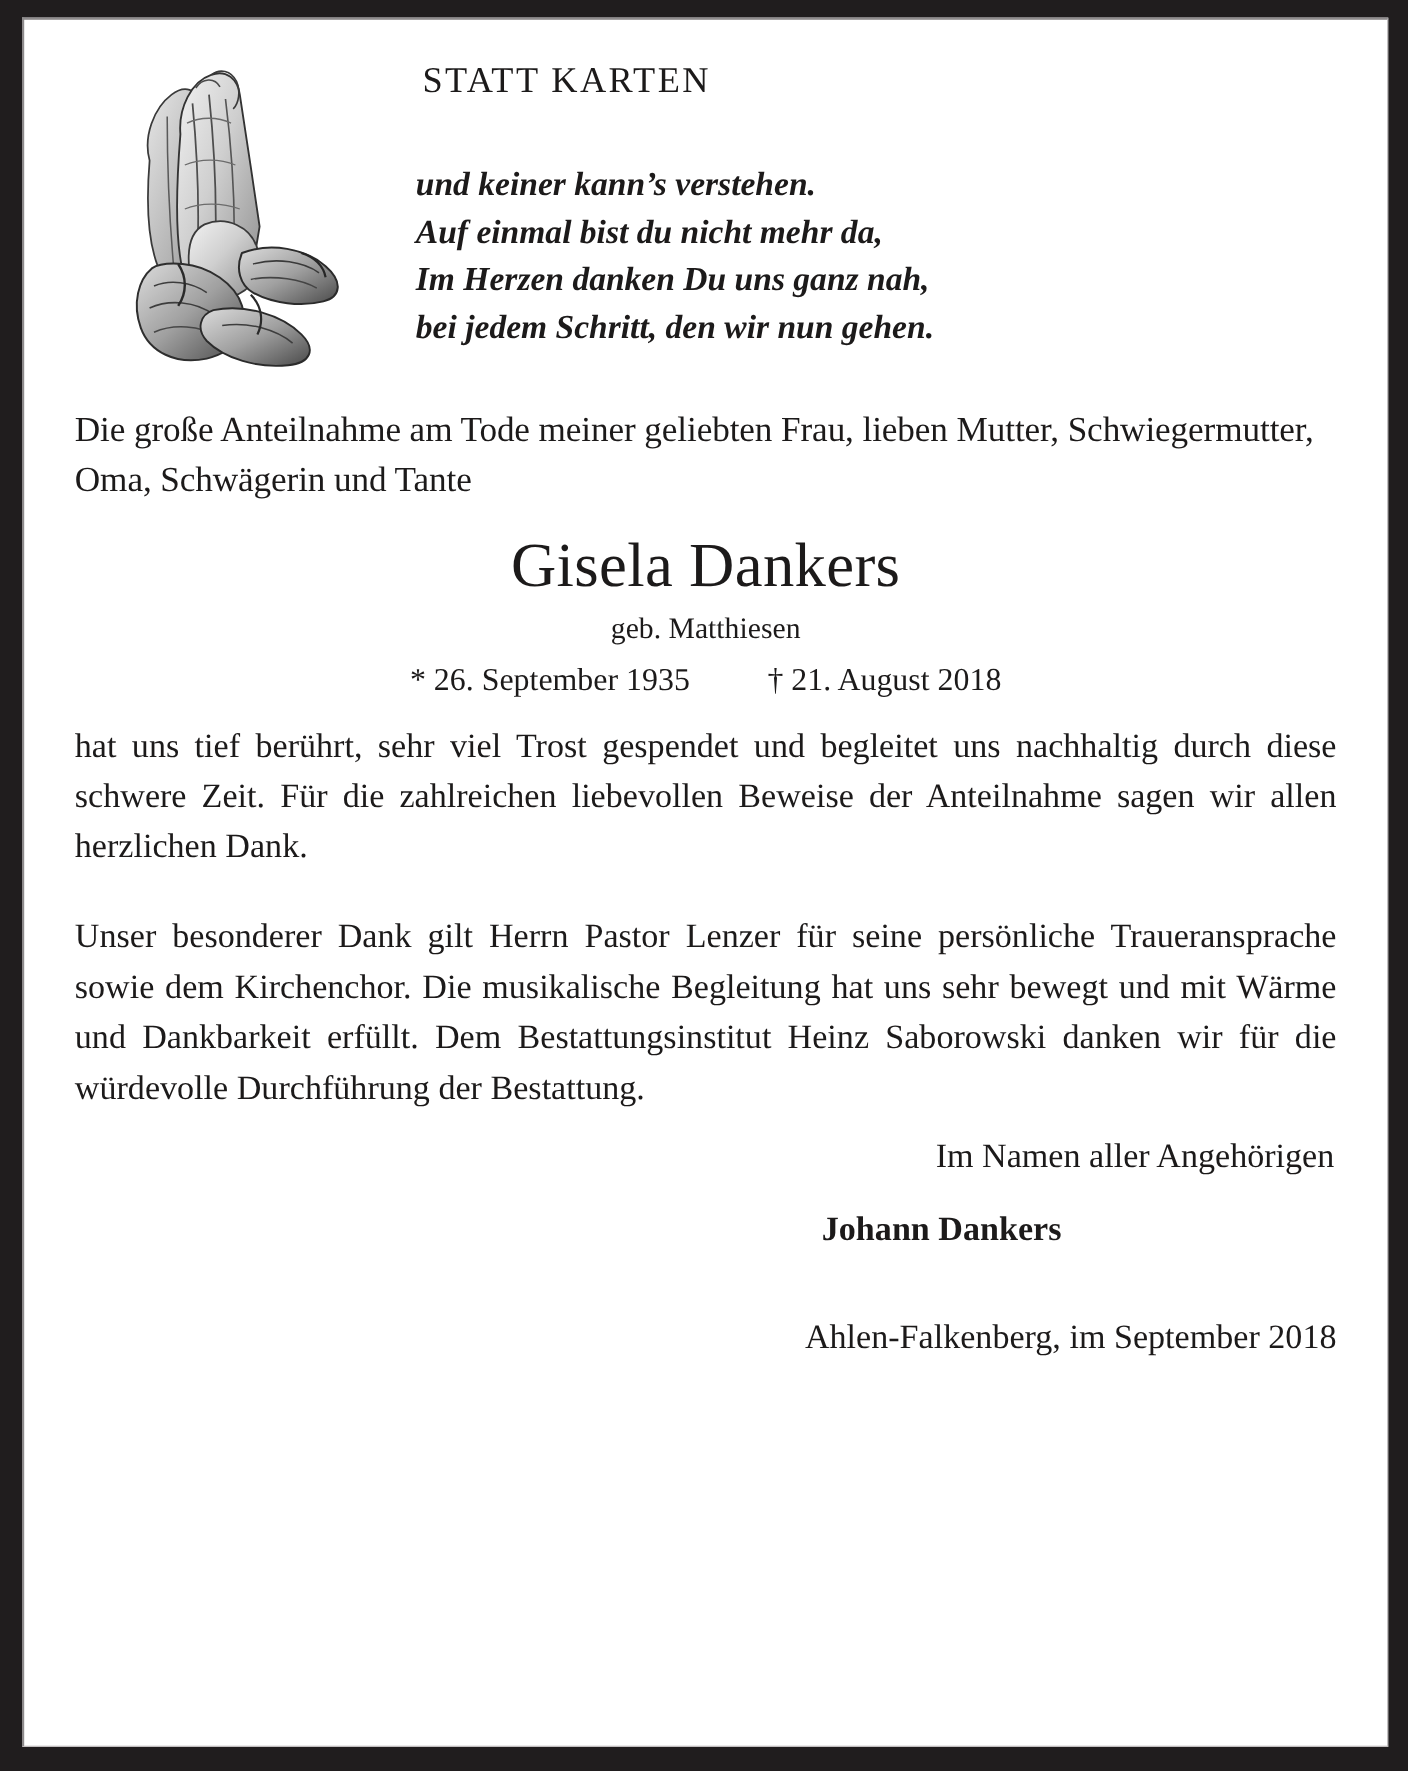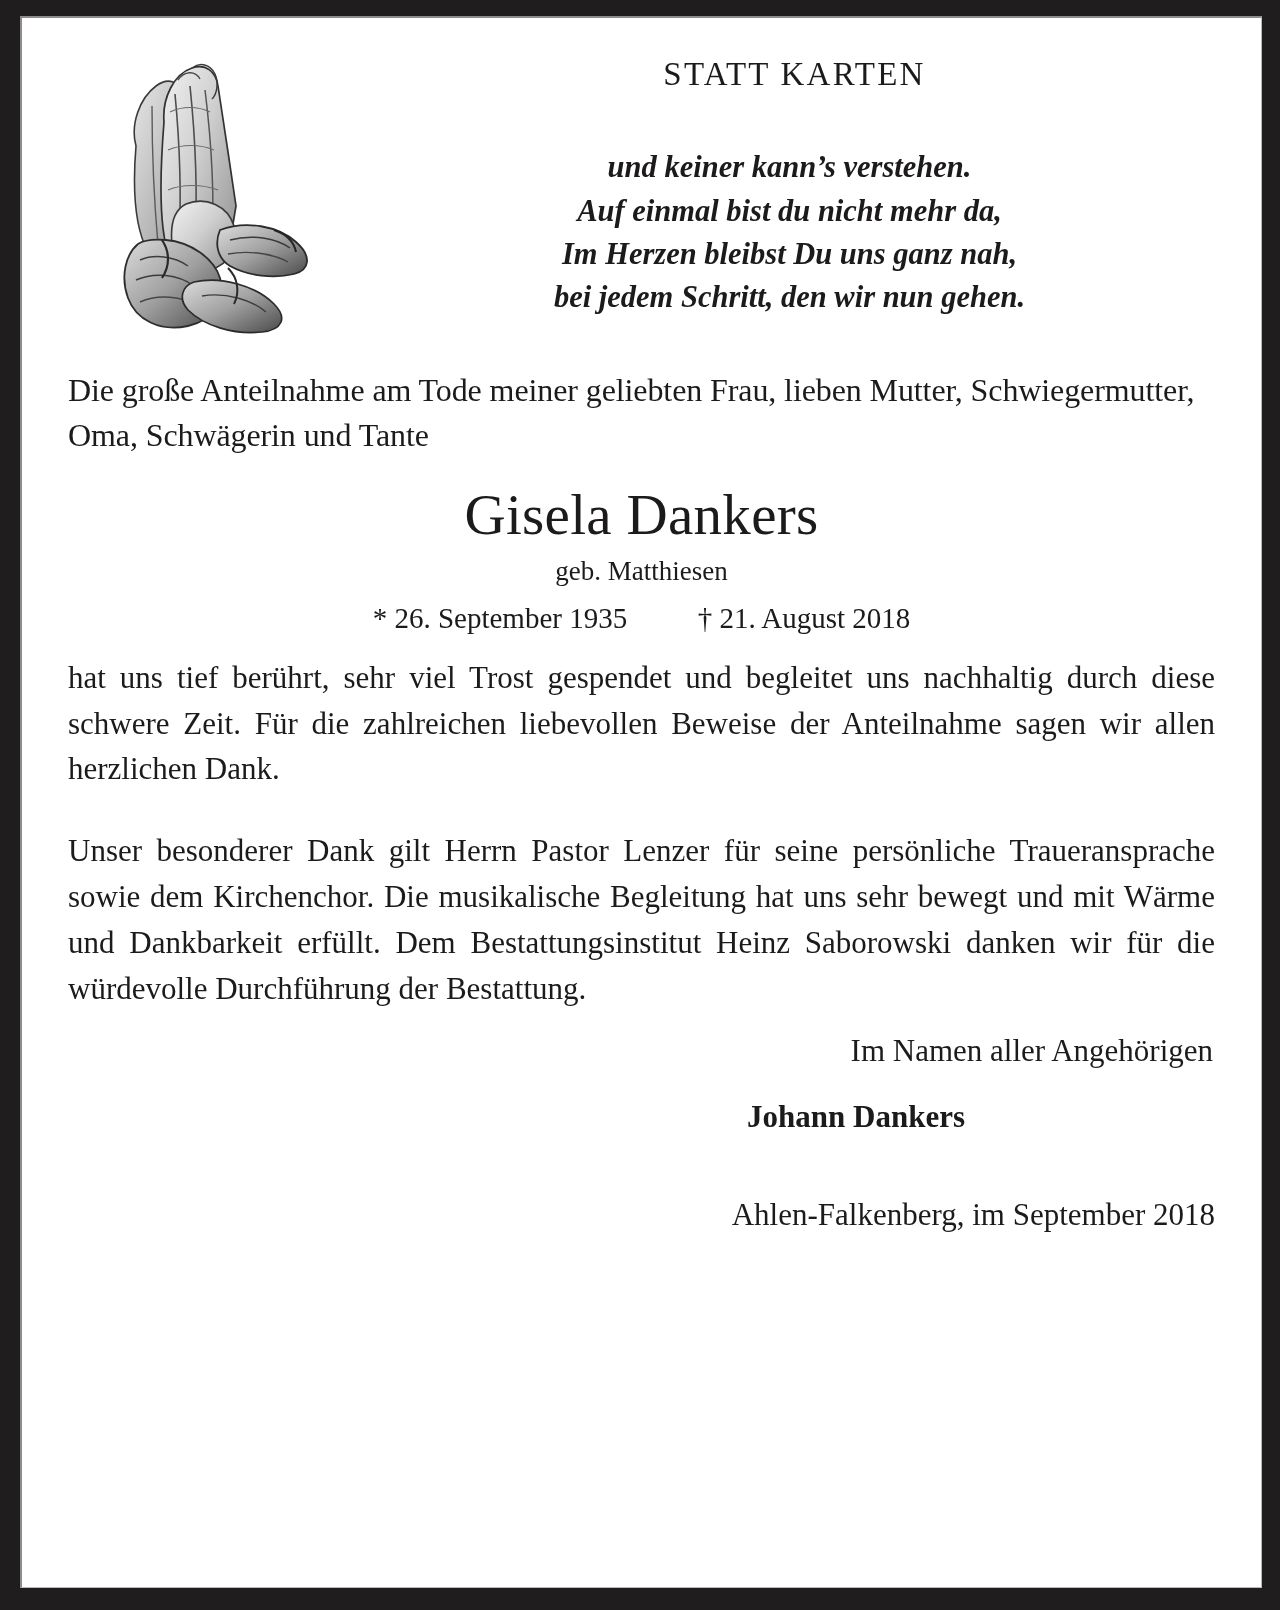--- a/index.html
+++ b/index.html
@@ -43,21 +43,20 @@
     padding-top: 10px;
     padding-left: 10px;
   }
   .hands-svg {
     display: block;
     width: 250px;
     height: 290px;
   }
   .header-text {
     flex: 1 1 auto;
-    text-align: center;
     padding-top: 12px;
     padding-right: 10px;
   }
   .statt-karten {
     font-size: 33px;
     letter-spacing: 2.2px;
     line-height: 1.1;
     margin: 0 0 54px 0;
     padding-left: 6px;
     font-weight: 400;
@@ -214,21 +213,21 @@
           <path d="M150 214 C160 224 162 238 156 250" fill="none" stroke="#2a2a2a" stroke-width="2"></path>
           <path d="M196 176 C208 180 216 188 218 198" fill="none" stroke="#262626" stroke-width="2"></path>
         </svg>
       </div>
 
       <div class="header-text">
         <div class="statt-karten">STATT KARTEN</div>
         <div class="poem">
           <span class="poem-line">und keiner kann’s verstehen.</span>
           <span class="poem-line">Auf einmal bist du nicht mehr da,</span>
-          <span class="poem-line">Im Herzen bleibst Du uns ganz nah,</span>
+          <span class="poem-line">Im Herzen danken Du uns ganz nah,</span>
           <span class="poem-line">bei jedem Schritt, den wir nun gehen.</span>
         </div>
       </div>
     </div>
 
     <p class="intro">Die große Anteilnahme am Tode meiner geliebten Frau, lieben Mutter, Schwiegermutter, Oma, Schwägerin und Tante</p>
 
     <div class="name-block">
       <div class="deceased-name">Gisela Dankers</div>
       <div class="maiden-name">geb. Matthiesen</div>

